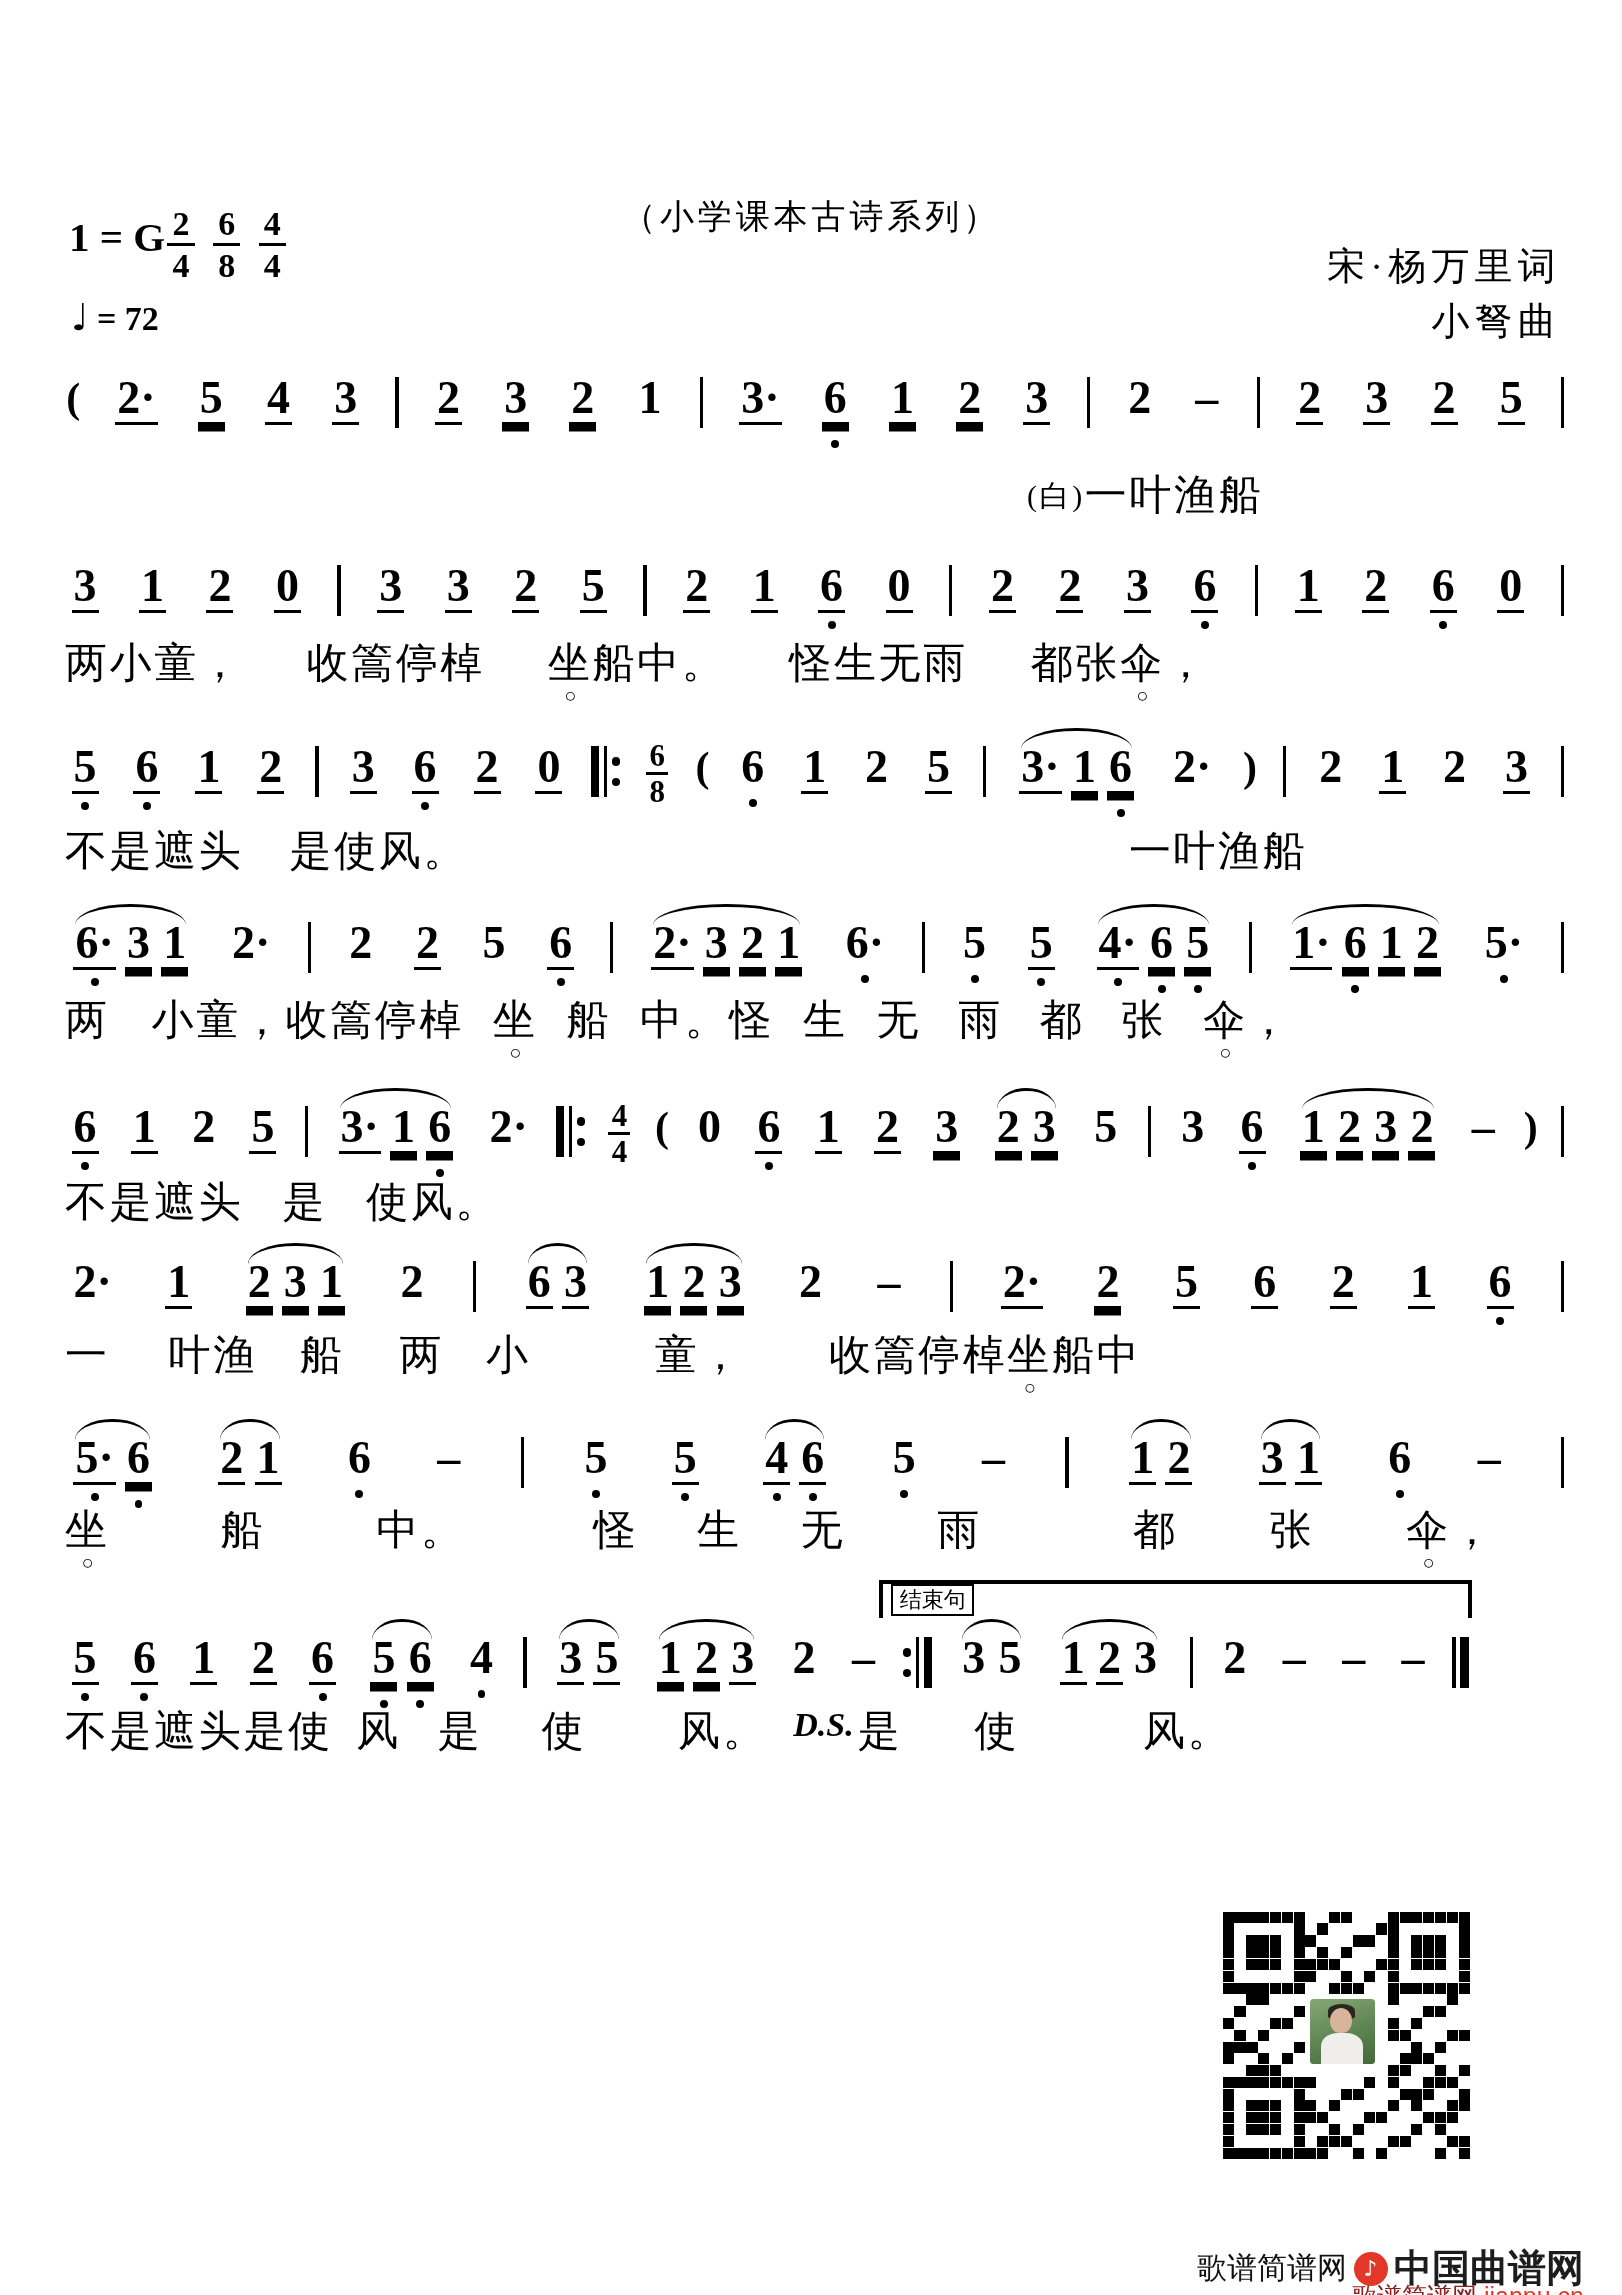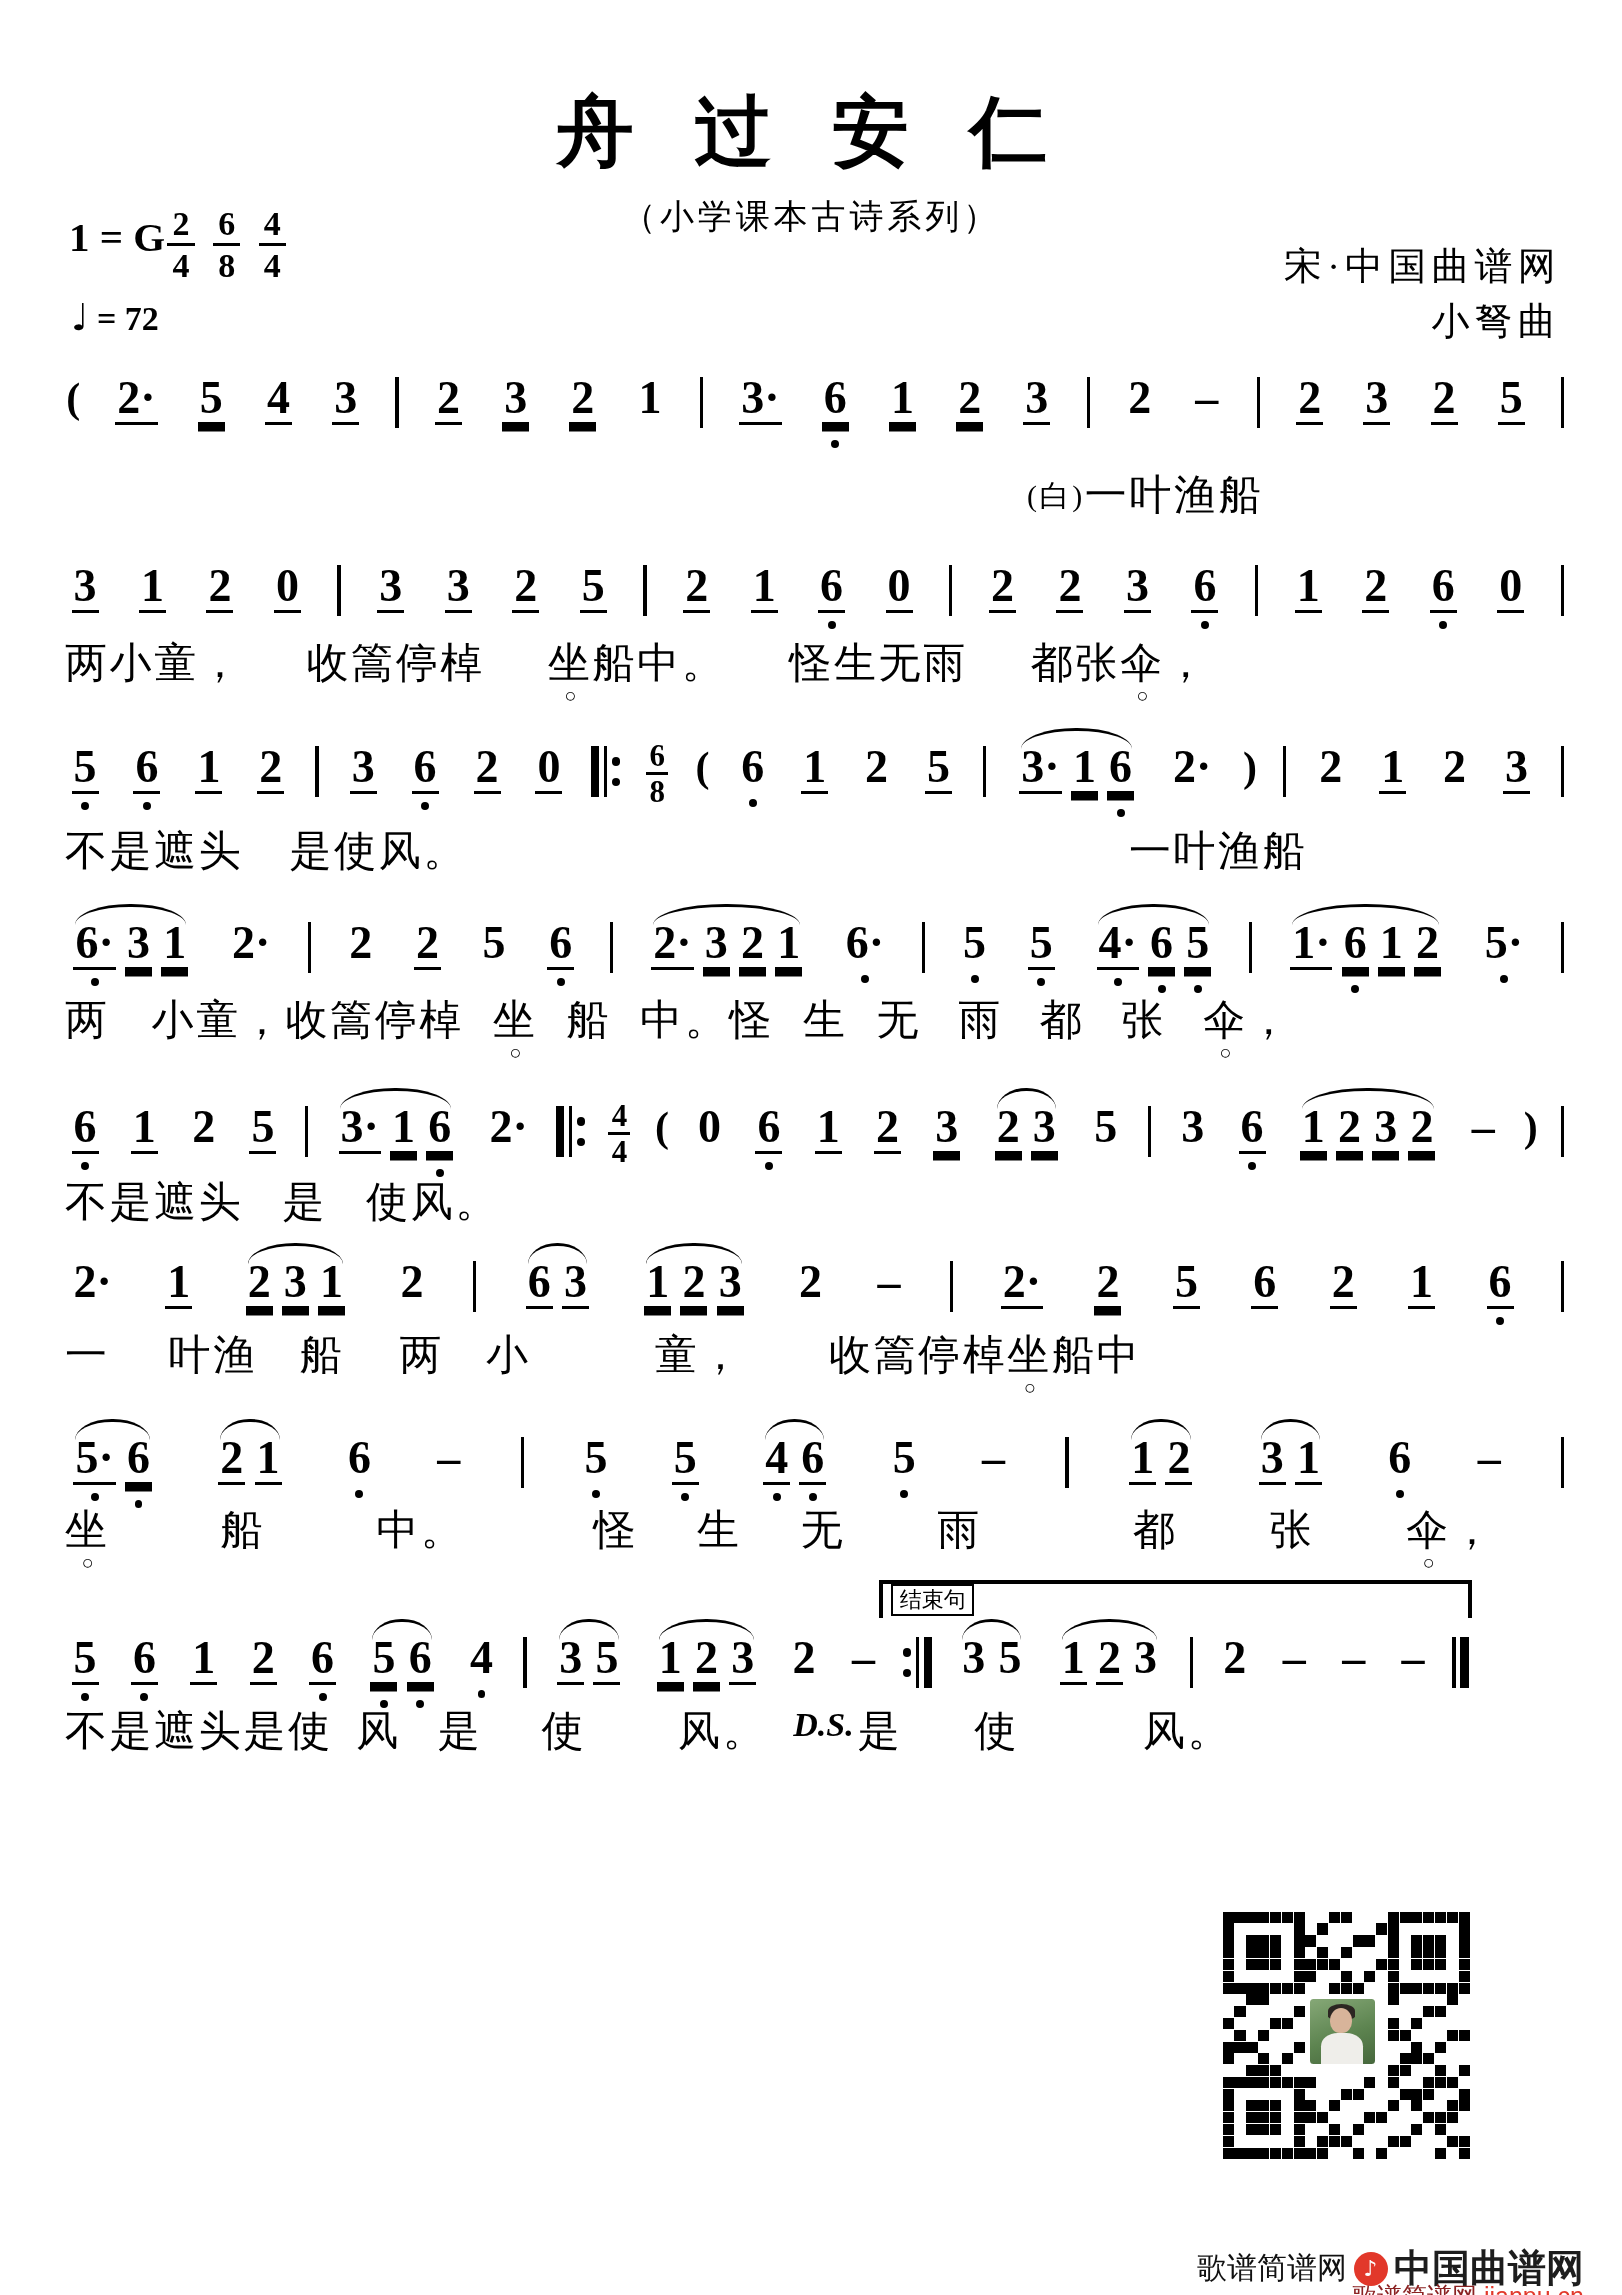--- a/index.html
+++ b/index.html
@@ -79,21 +79,20 @@
           align-items:center;justify-content:center;font-size:22px;font-family:"DejaVu Sans",sans-serif;}
   .wmsite{font-family:"Liberation Sans","DejaVu Sans",sans-serif;font-weight:bold;font-size:38px;color:#1d1d1d;}
   .wm2{position:absolute;right:39px;top:2280px;font-family:"Liberation Sans","DejaVu Sans",sans-serif;
        font-size:25px;color:#8b2222;}
   .wm2 .url{color:#e2382a;}
 </style>
 </head>
 <body>
 
 <div class="page">
-  <div class="title">舟 过 安 仁</div>
   <div class="subtitle">（小学课本古诗系列）</div>
 
   <div class="keysig">
     <span>1 = G</span>
     <span id="meters" style="display: inline-flex; gap: 18.3px;">
         <span class="frac">
           <span class="num">2</span>
           <span class="den">4</span>
         </span>
         <span class="frac">
@@ -105,21 +104,21 @@
           <span class="den">4</span>
         </span>
       </span>
   </div>
 
   <div class="tempo">
     <span class="gl">♩</span>
     <span>= 72</span>
   </div>
 
-  <div class="credit c1">宋·中国曲谱网</div>
+  <div class="credit c1">宋·杨万里词</div>
   <div class="credit c2">小弩曲</div>
 
   <div id="music">
       <div class="mrow" style="top: 376px;">
         <span class="sym">(</span>
         <span class="note u1">
           <span class="d">2·</span>
         </span>
         <span class="note u2">
           <span class="d">5</span>

